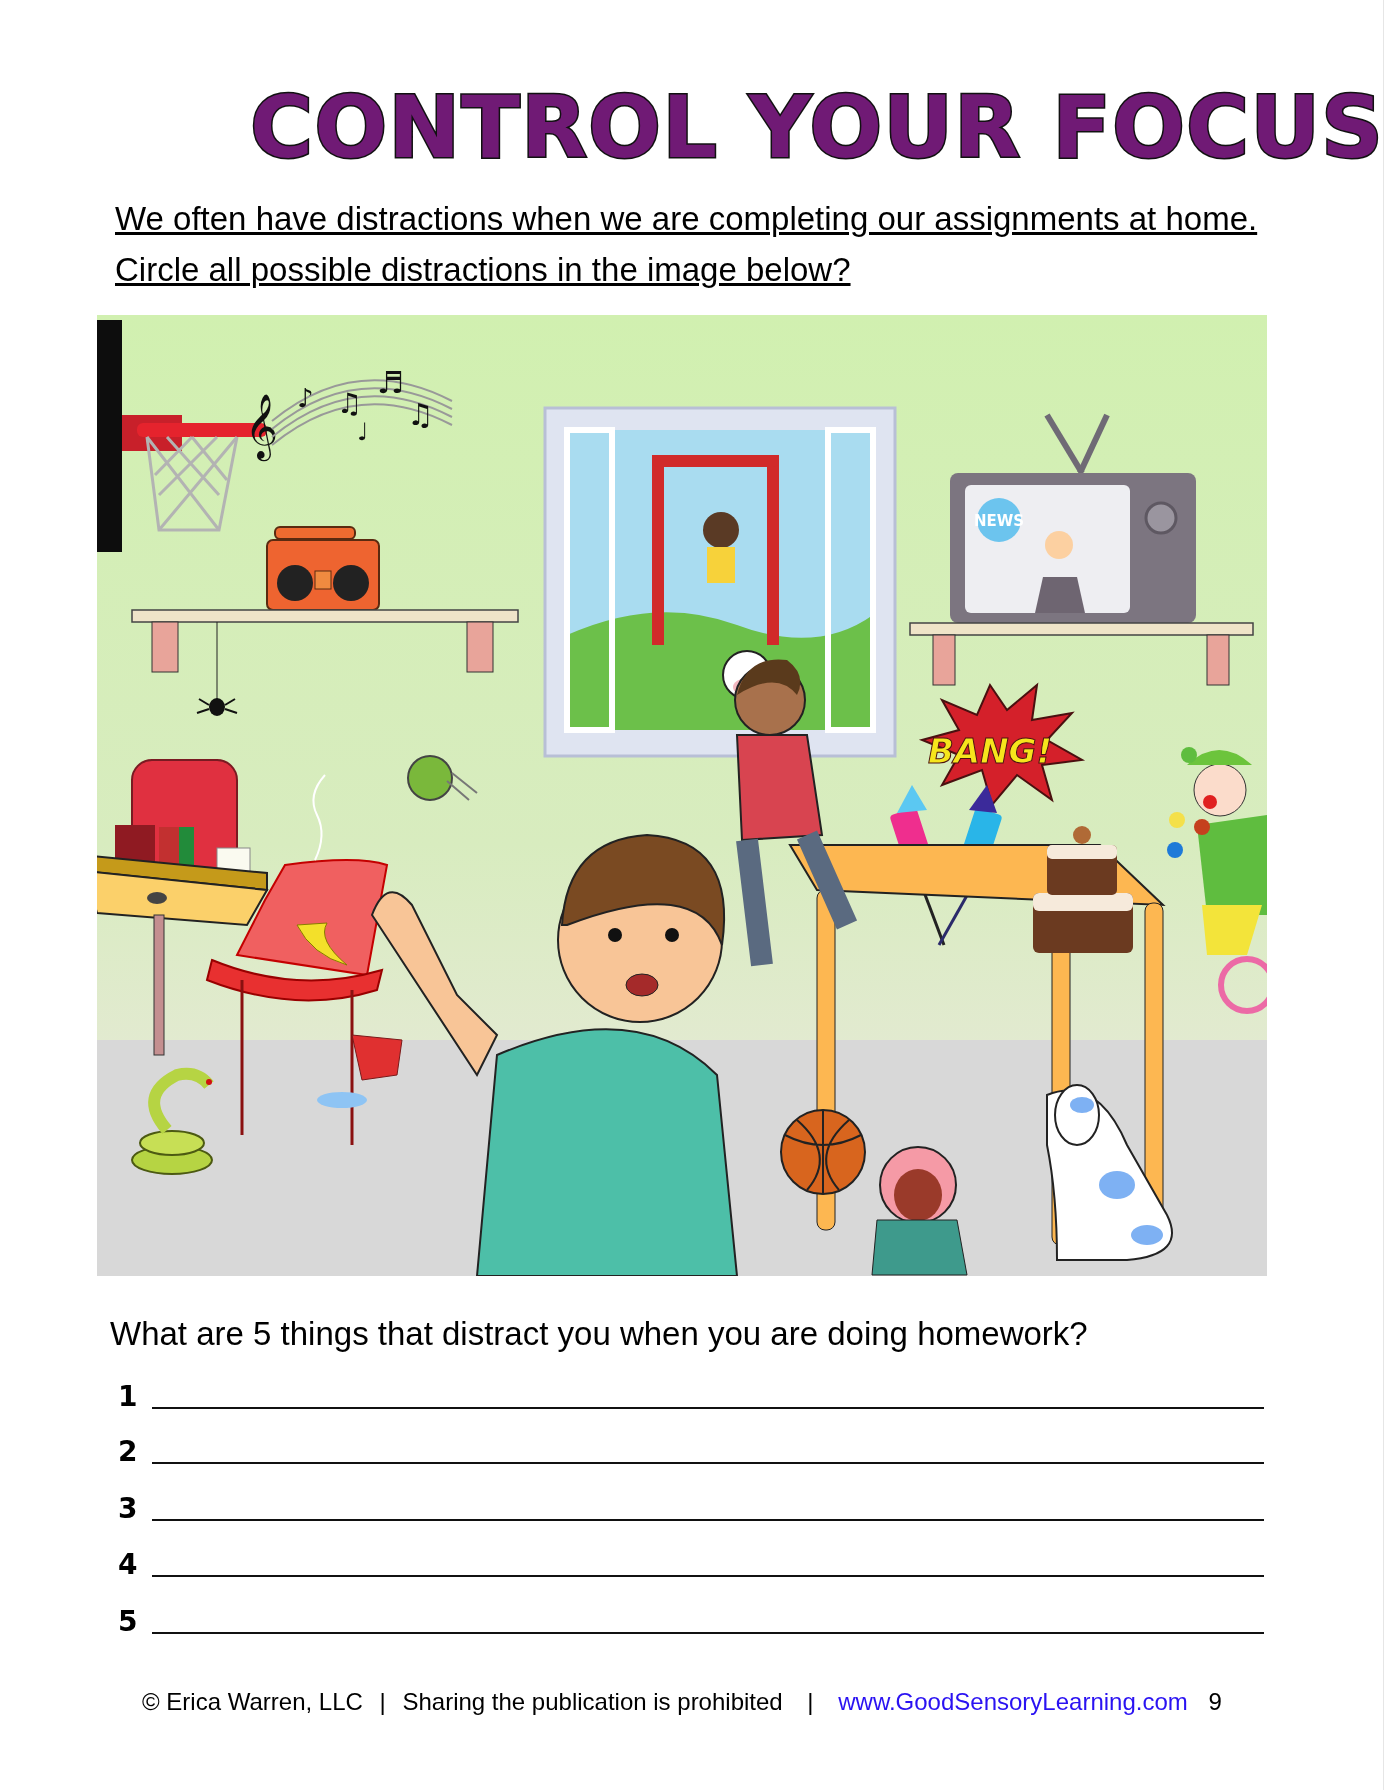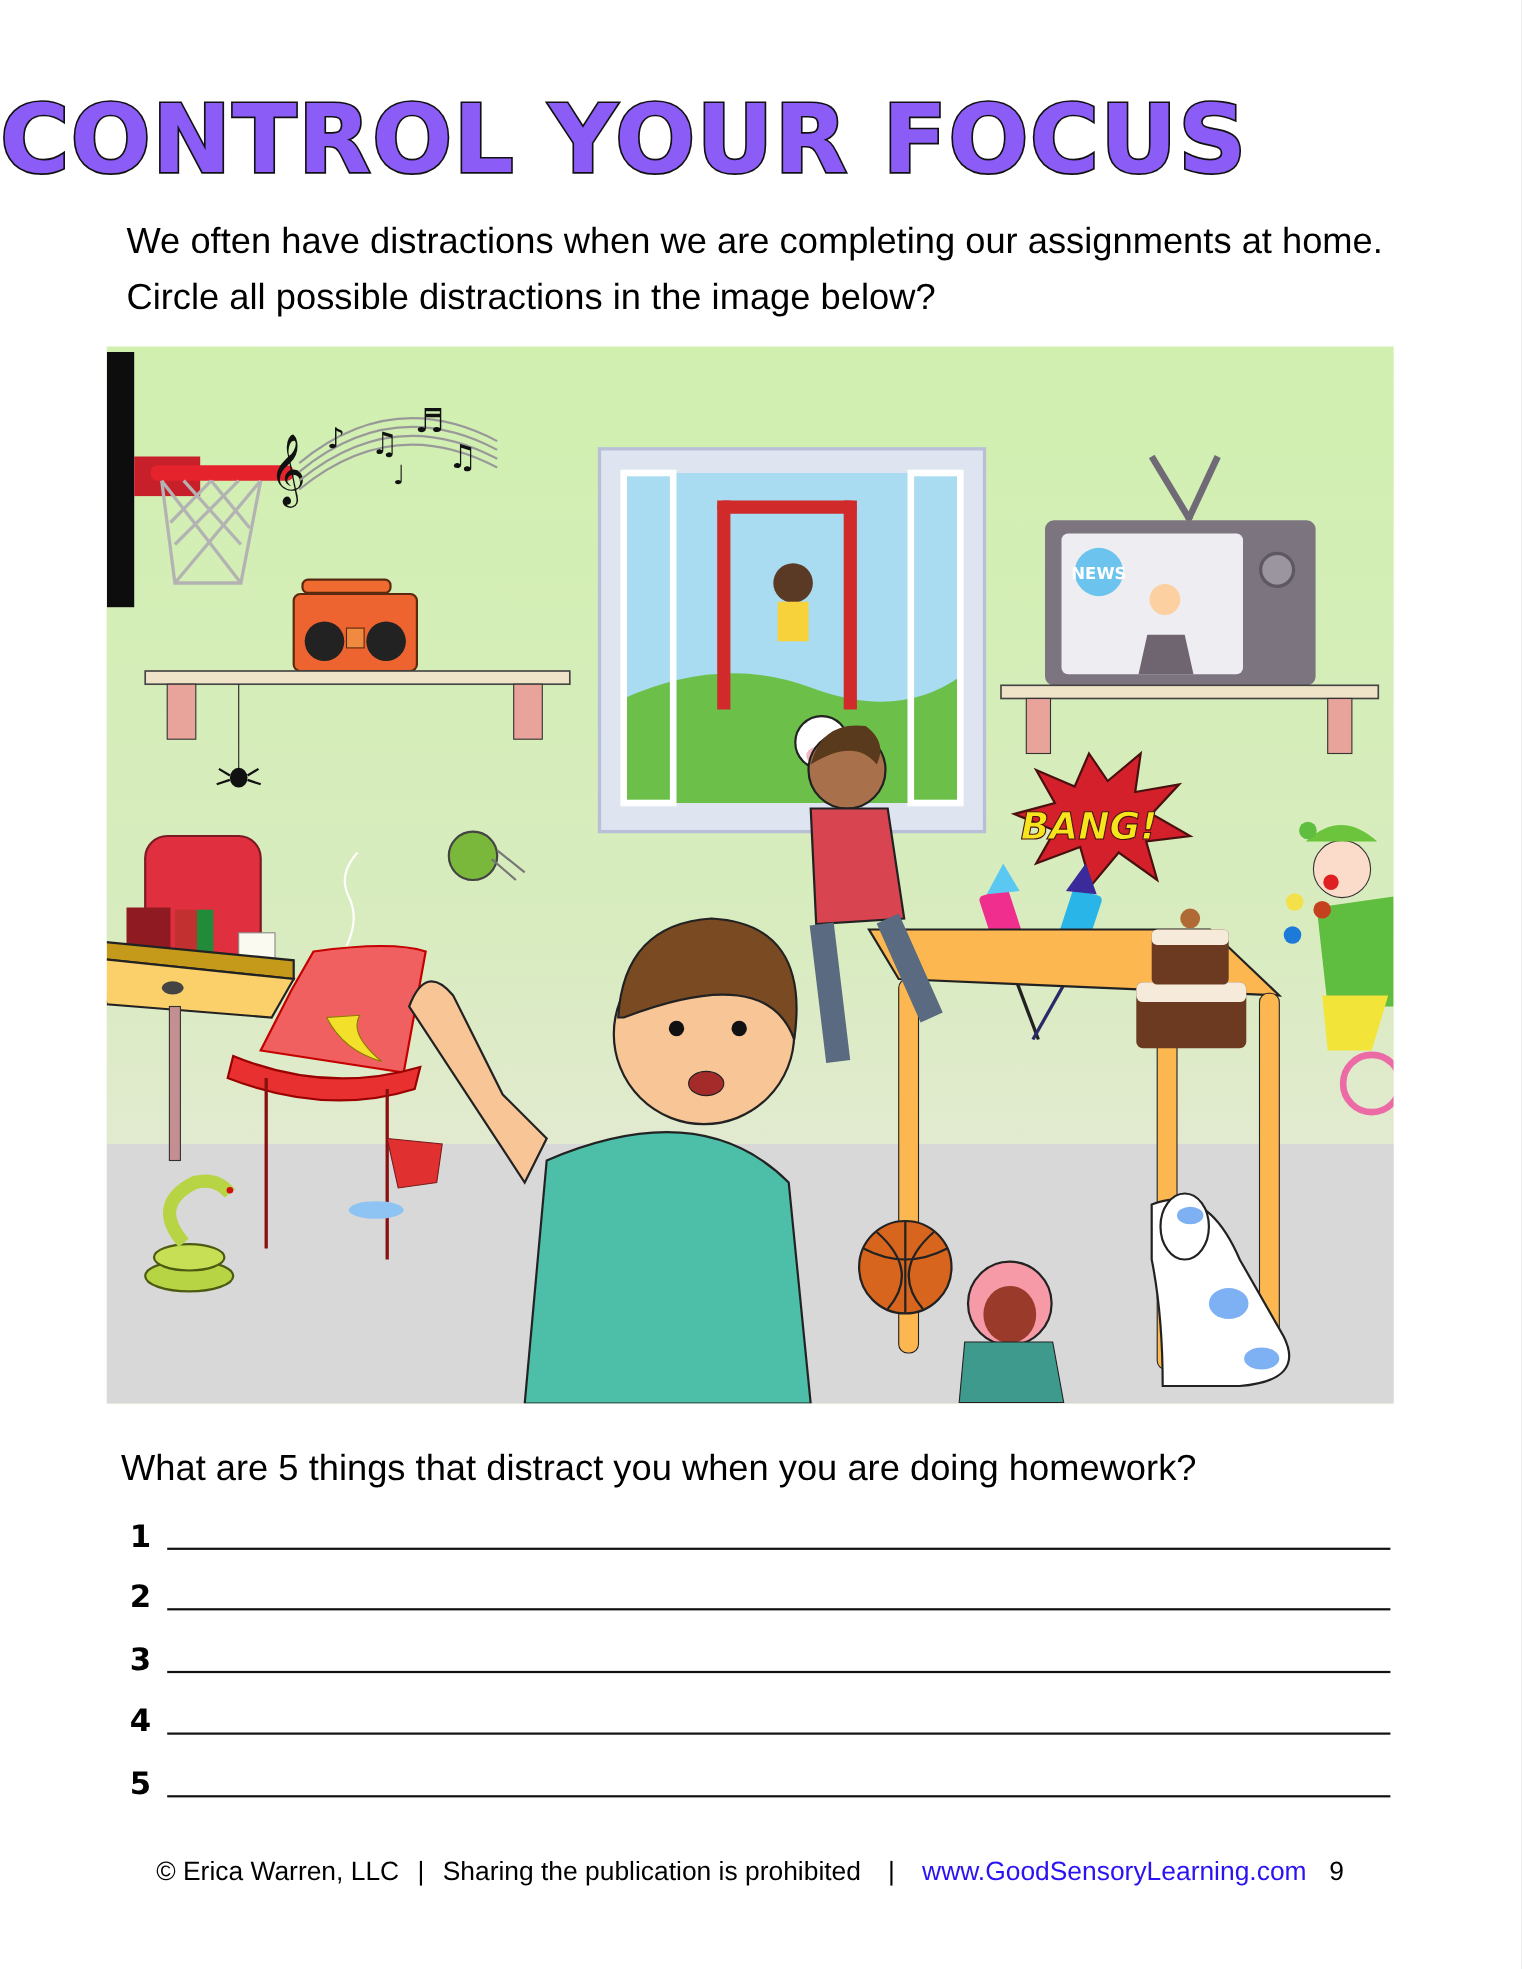--- a/index.html
+++ b/index.html
@@ -1,38 +1,38 @@
 <!DOCTYPE html>
 <html><head>
 <meta charset="utf-8">
 <style>
   html, body { margin:0; padding:0; background:#ffffff; }
   body { width:1384px; height:1790px; position:relative; overflow:hidden; font-family:"Liberation Sans", sans-serif; color:#000; }
   .page-edge { position:absolute; right:0; top:0; width:1px; height:1790px; background:#e6e6e6; }
-  .title { position:absolute; left:0; width:1384px; top:72px; text-align:left; font-family:"DejaVu Sans", sans-serif; font-weight:bold; font-size:86px; letter-spacing:1px; color:#8b5cf6; -webkit-text-stroke:3px #111; paint-order:stroke fill; line-height:110px; }
+  .title { position:absolute; left:0; width:1384px; top:72px; text-align:right; font-family:"DejaVu Sans", sans-serif; font-weight:bold; font-size:86px; letter-spacing:1px; color:#701a75; -webkit-text-stroke:3px #111; paint-order:stroke fill; line-height:110px; }
   .intro { position:absolute; left:115px; top:193px; width:1160px; font-size:33px; line-height:51px; }
   .scene { position:absolute; left:97px; top:315px; width:1170px; height:961px; overflow:hidden; background:linear-gradient(180deg,#d1f0b0 0%,#d8ecbf 55%,#e2ead0 76%); }
   .floor { position:absolute; left:0; top:725px; width:1170px; height:236px; background:#d8d8d8; }
   .abs { position:absolute; }
   .question { position:absolute; left:110px; top:1314px; font-size:33px; line-height:40px; }
   .answer-row { position:absolute; left:112px; width:1152px; height:40px; }
   .answer-num { position:absolute; left:6px; bottom:0px; font-weight:bold; font-size:28px; font-family:"DejaVu Sans", sans-serif; }
   .answer-line { position:absolute; left:40px; right:0; bottom:4px; height:2px; background:#111; }
   .footer { position:absolute; left:142px; top:1688px; font-size:24px; white-space:nowrap; }
   .footer .sep { display:inline-block; margin:0 10px; }
   .footer a { color:#2a12f2; }
   svg text { font-family:"DejaVu Sans", sans-serif; }
 </style>
 </head>
 <body>
 
 <div class="page-edge"></div>
 
 <h1 class="title" style="margin:0;">CONTROL YOUR FOCUS</h1>
-<p class="intro" style="margin:0;">We often have distractions when we are completing our assignments at home. Circle all possible distractions in the image below?</p>
+<p class="intro" style="margin:0;text-decoration:underline;">We often have distractions when we are completing our assignments at home. Circle all possible distractions in the image below?</p>
 
 <div class="scene">
   <div class="floor"></div>
   <svg class="abs" style="left:0;top:0" width="1170" height="961" viewBox="0 0 1170 961">
 
     <g>
       <rect x="0" y="5" width="25" height="232" fill="#0d0d0d"></rect>
       <rect x="25" y="100" width="60" height="36" fill="#c8202a"></rect>
       <rect x="40" y="108" width="130" height="14" rx="6" fill="#e5232d"></rect>
       <path d="M50 122 L62 215 L122 215 L140 122" fill="none" stroke="#b3b3b3" stroke-width="3"></path>

